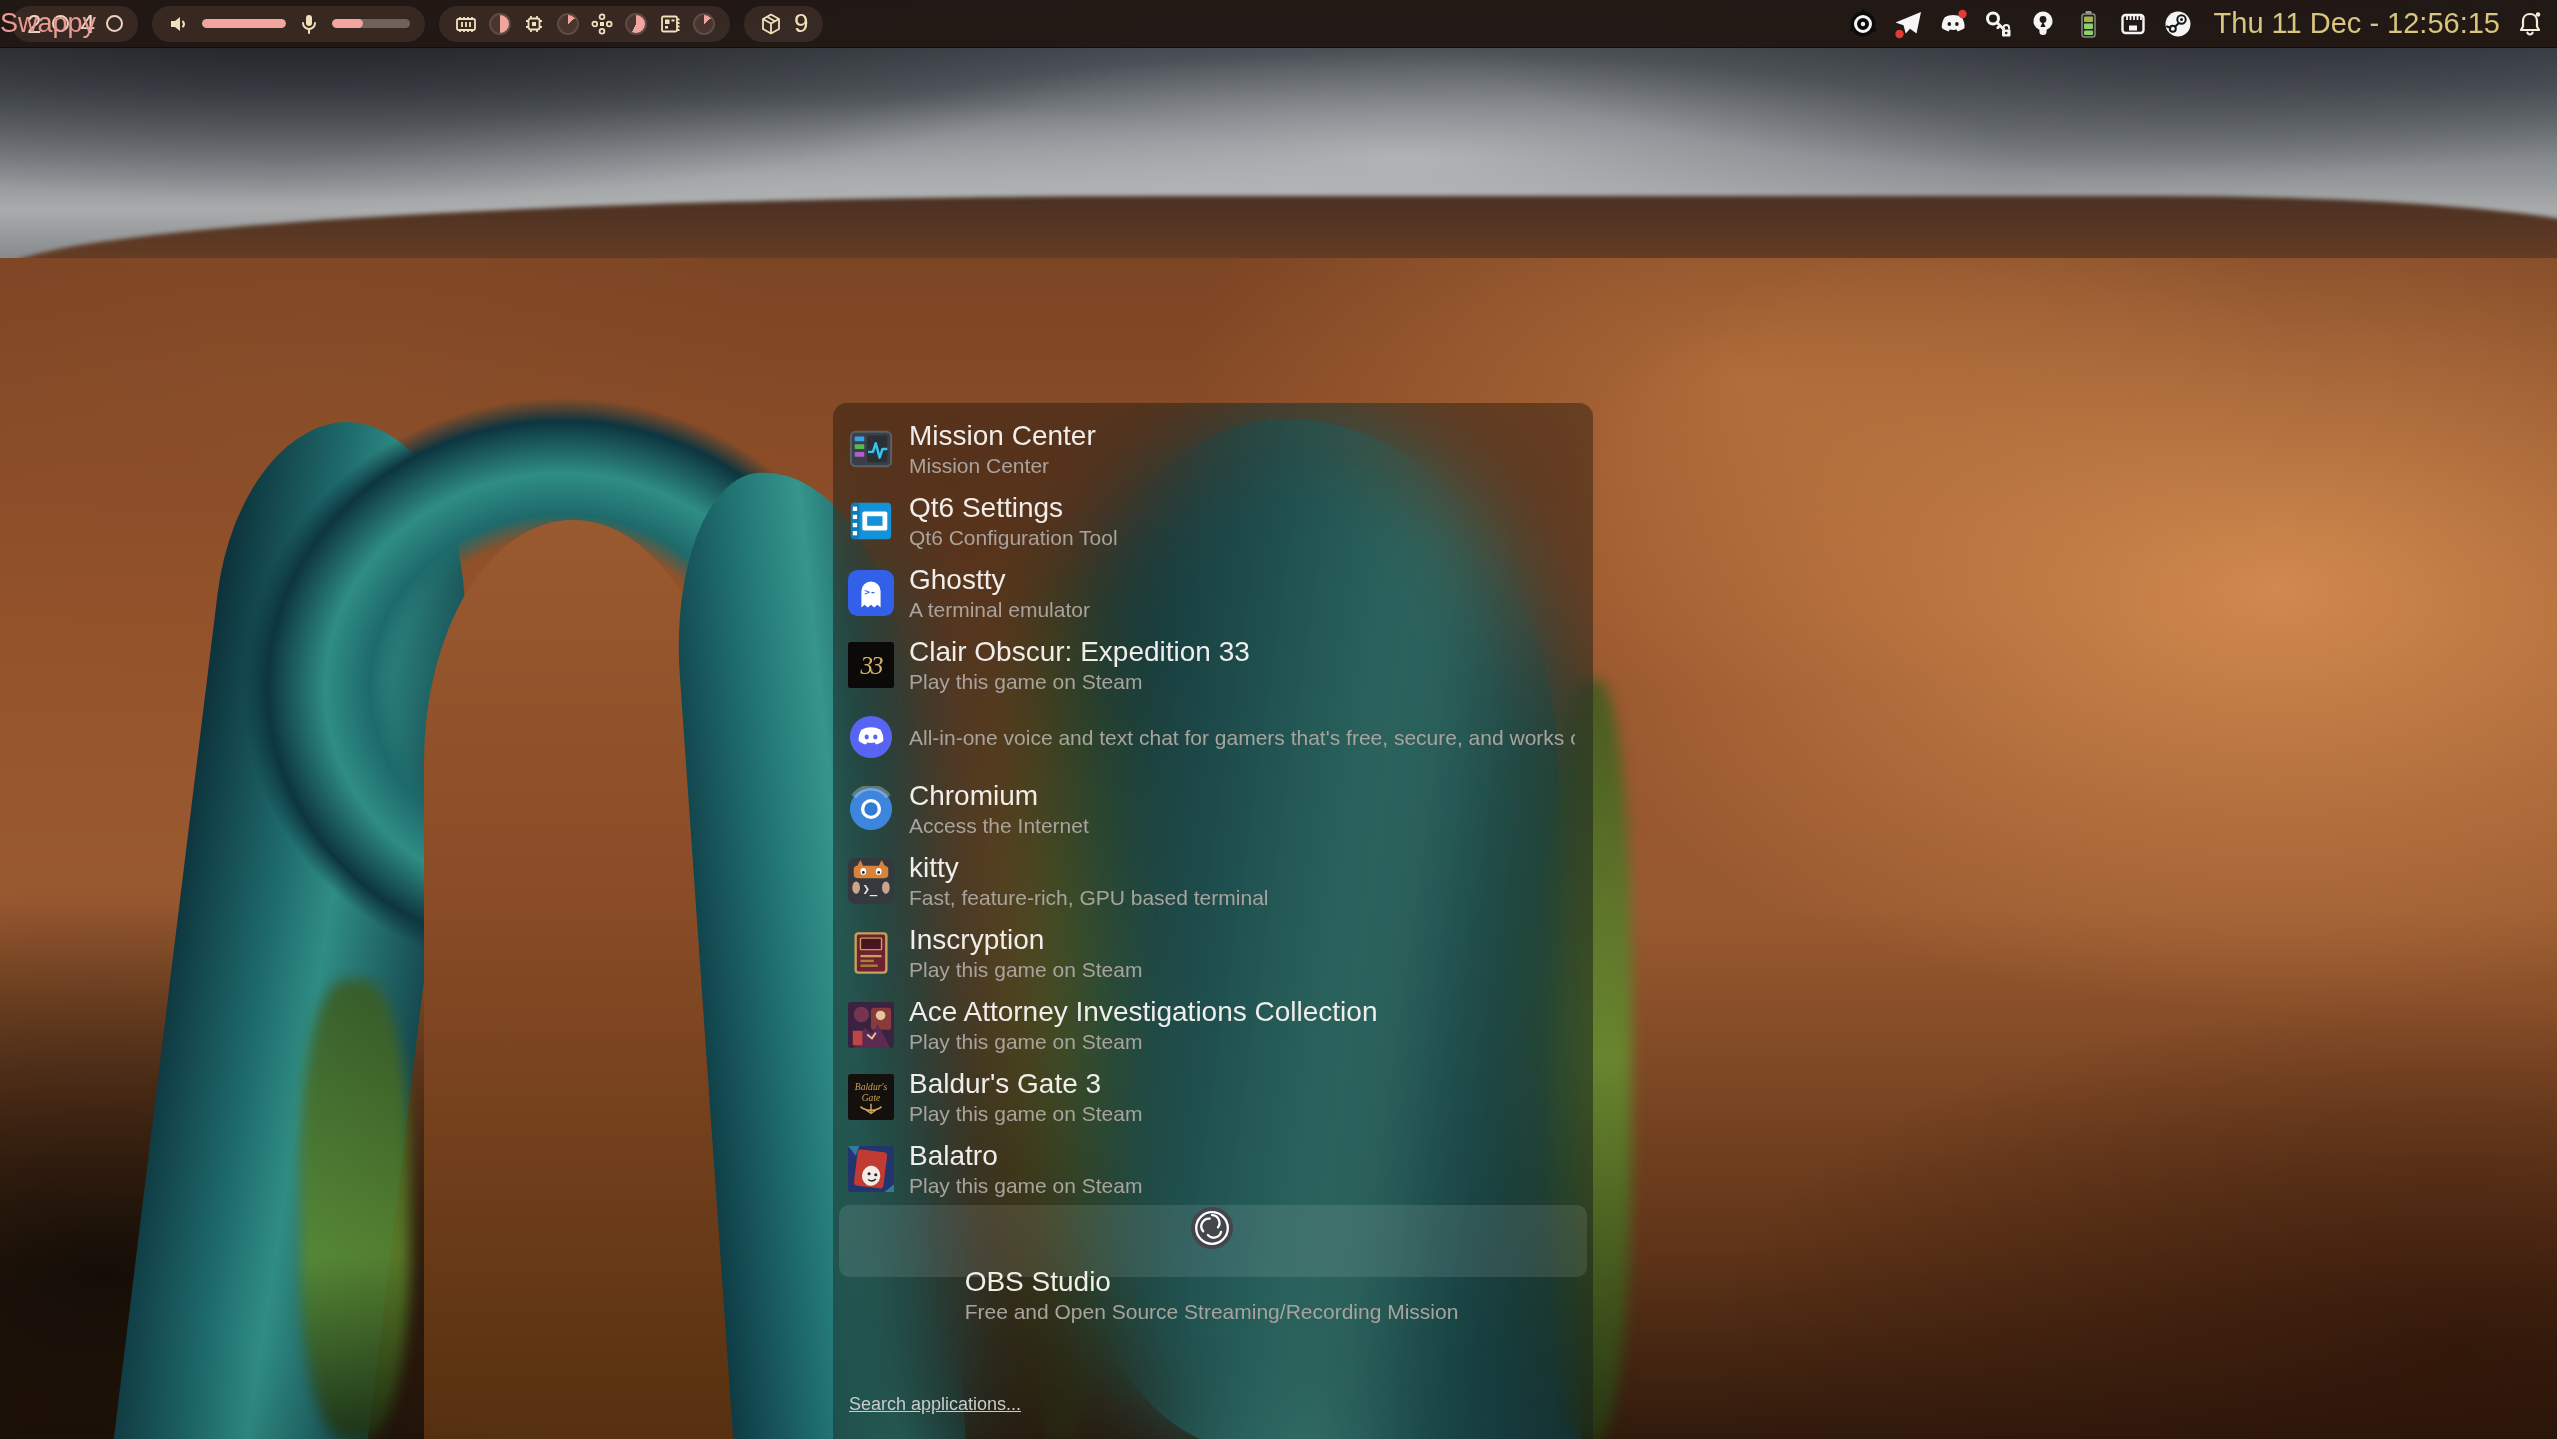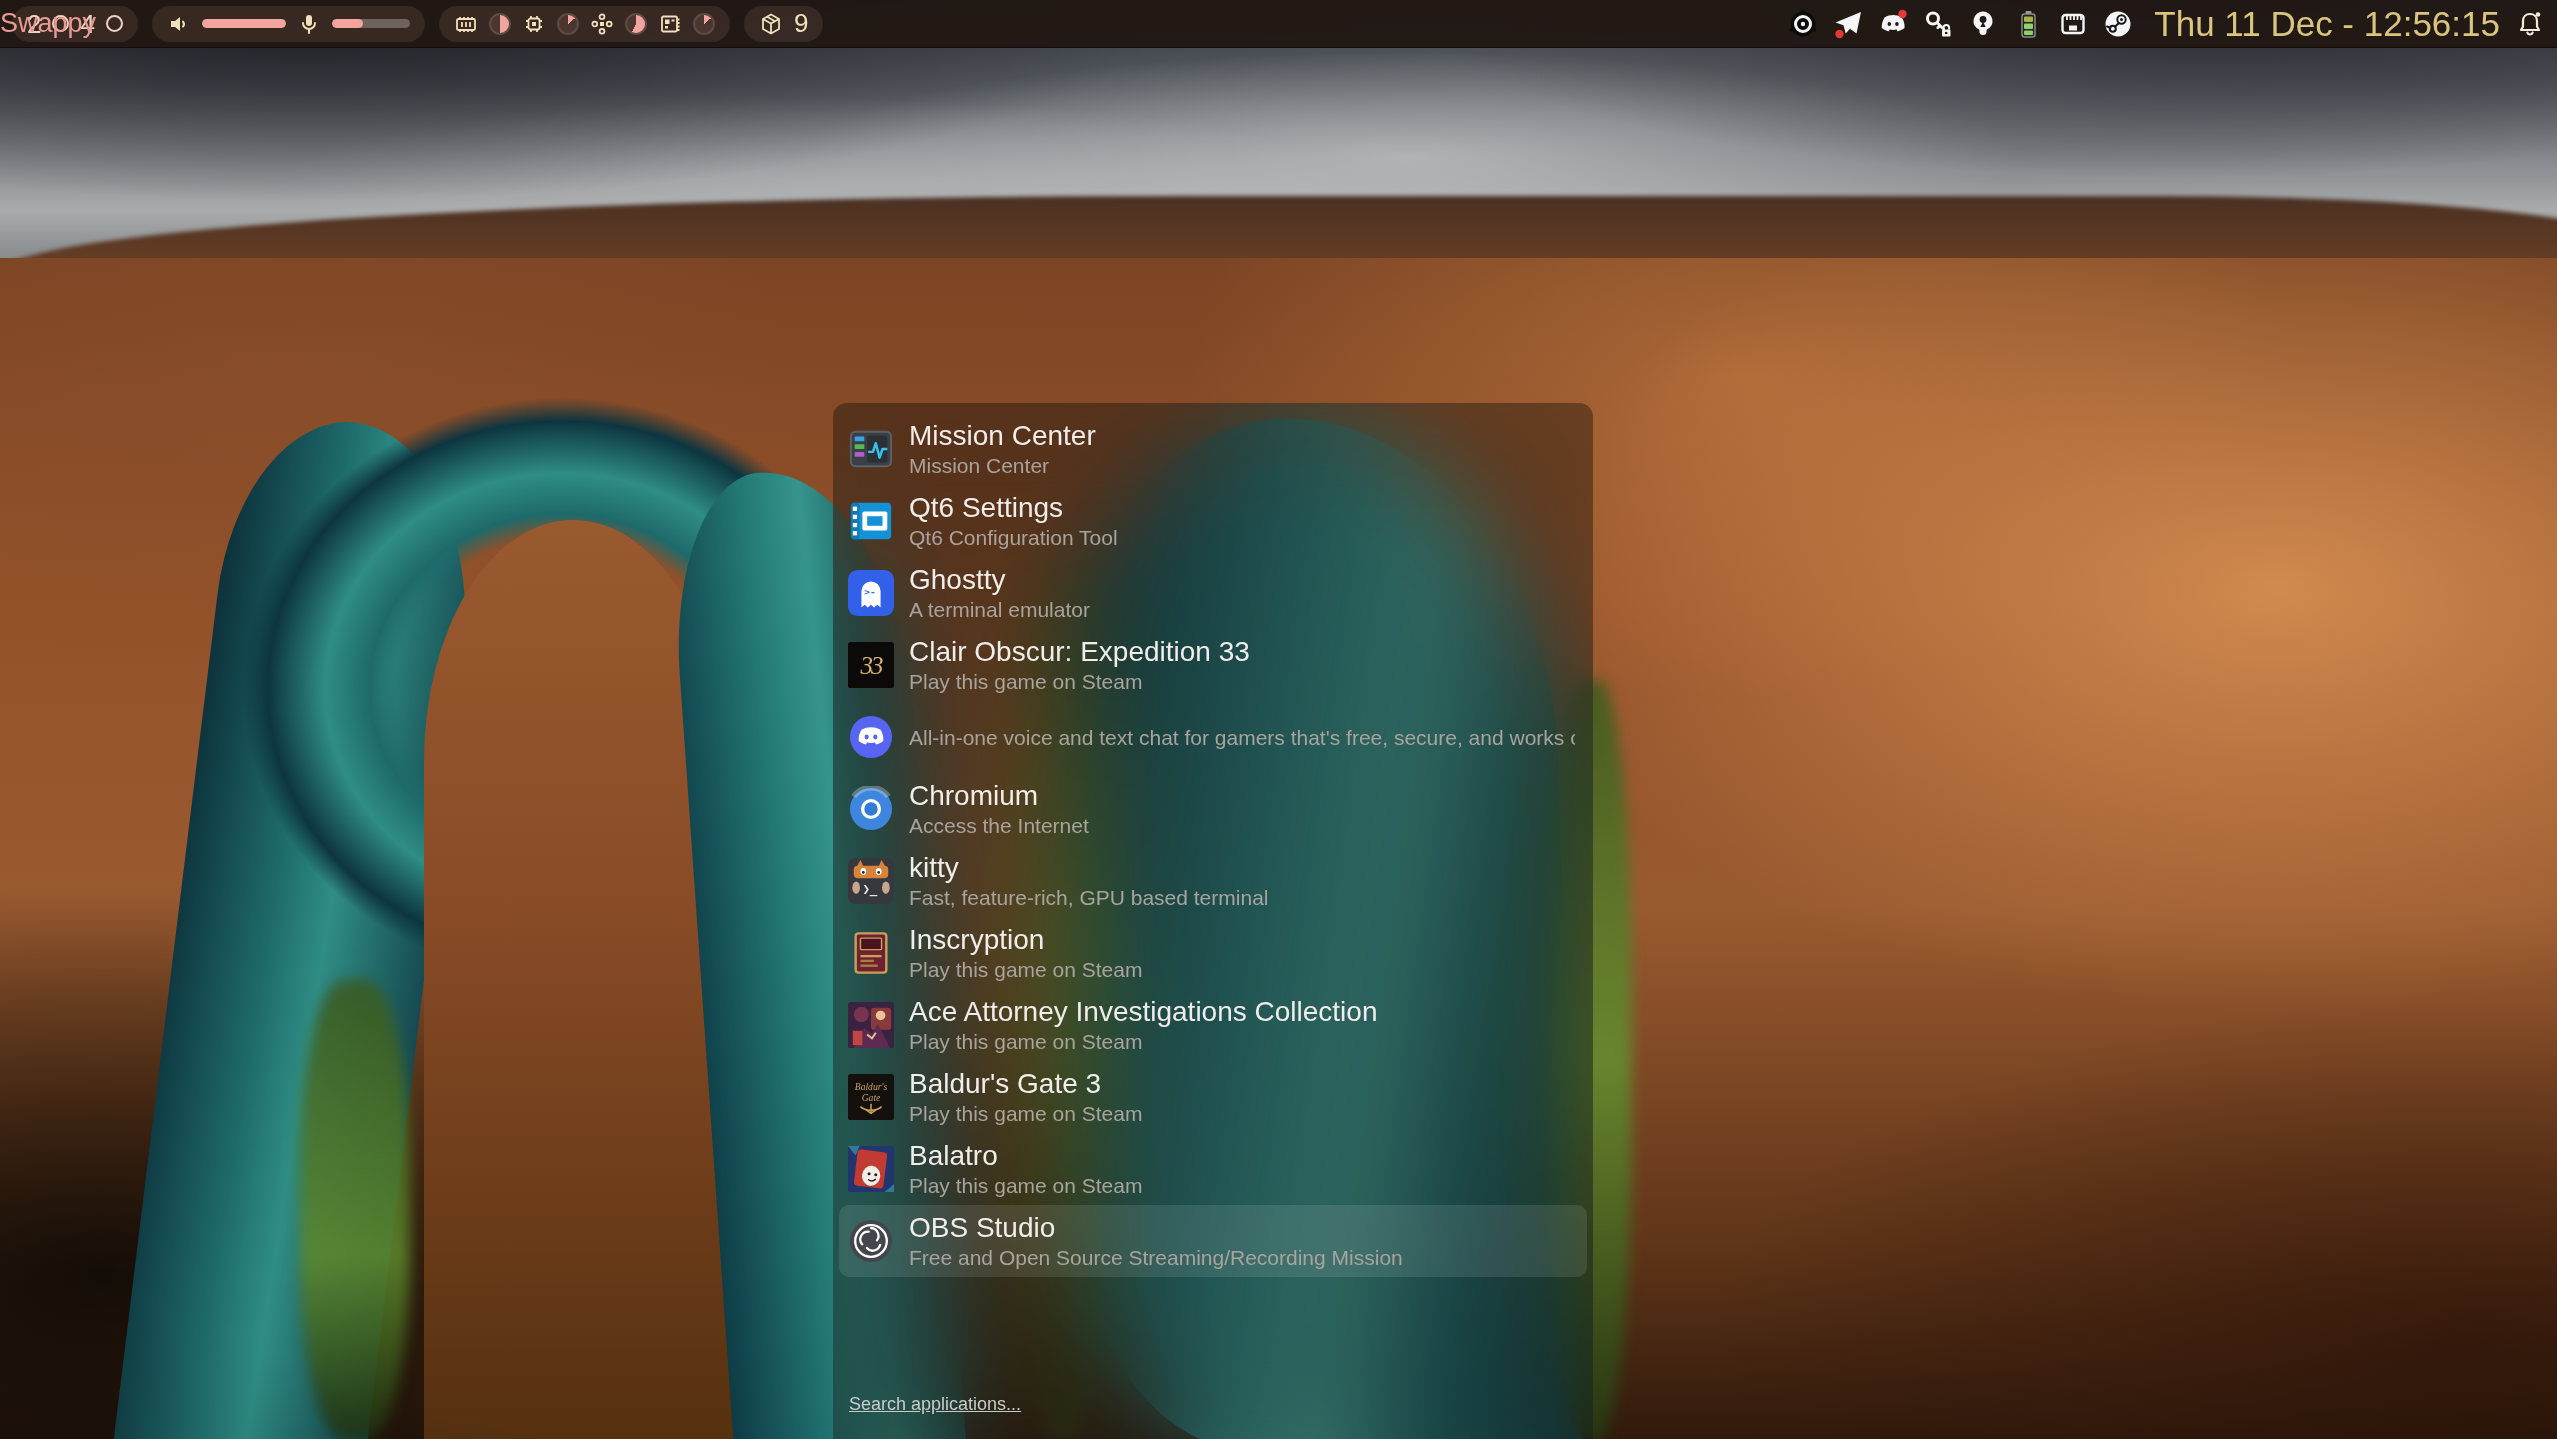--- a/index.html
+++ b/index.html
@@ -63,31 +63,31 @@
   .ws-circle { width:17px; height:17px; border:2.5px solid #eed3c4; border-radius:50%; }
   .slider { position:relative; height:9px; border-radius:5px; background:#6e625a; overflow:hidden; }
   .slider.vol { width:84px; } .slider.mic { width:78px; }
   .slider .fill { position:absolute; left:0; top:0; bottom:0; border-radius:5px; background:#f2a49e; }
   .gauge { width:22px; height:22px; border-radius:50%; border:2px solid #5e4c43; background:#2c211c; }
   .updates-count { font-size:26px; color:#f2e0bb; }
   .tb-center { position:absolute; left:0; right:0; text-align:left; pointer-events:none; }
   .win-title { font-size:27px; color:#e79b92; }
   .tb-right { margin-left:auto; display:flex; align-items:center; gap:15px; padding-right:12px; }
   .tricon { display:flex; align-items:center; }
-  .clock { font-size:35px; color:#d9c57e; white-space:nowrap; margin-left:6px; }
+  .clock { font-size:29px; color:#d9c57e; white-space:nowrap; margin-left:6px; }
 
   
   .launcher { position:absolute; left:833px; top:403px; width:760px; bottom:0; z-index:20;
     background:rgba(26,20,16,.40); backdrop-filter:blur(46px) brightness(.92) saturate(1.02);
     -webkit-backdrop-filter:blur(46px) brightness(.92) saturate(1.02);
     border-radius:14px 14px 0 0; display:flex; flex-direction:column; }
   .app-list { padding:10px 6px 0 6px; }
   .app-row { display:flex; align-items:center; height:72px; padding:0 12px 0 9px;
     gap:15px; border-radius:10px; }
-  .app-row.selected { background:rgba(255,255,255,.10); }
+  .app-row.selected { background:rgba(255,255,255,.10);flex-direction:column; }
   .appicon { width:46px; height:46px; flex:0 0 46px; display:flex; align-items:center; justify-content:center; }
   .appicon svg { width:46px; height:46px; }
   .app-text { min-width:0; }
   .app-title { font-size:28px; line-height:32px; color:#f0edea; white-space:nowrap;
     overflow:hidden; text-overflow:ellipsis; }
   .app-desc { font-size:21px; line-height:25px; color:#a9a39d; white-space:nowrap;
     overflow:hidden; margin-top:1px; }
   .search-bar { margin-top:auto; padding:0 16px 24px 16px; }
   .search-text { font-size:18px; color:#c9cbc9;text-decoration:underline; }
 </style>

